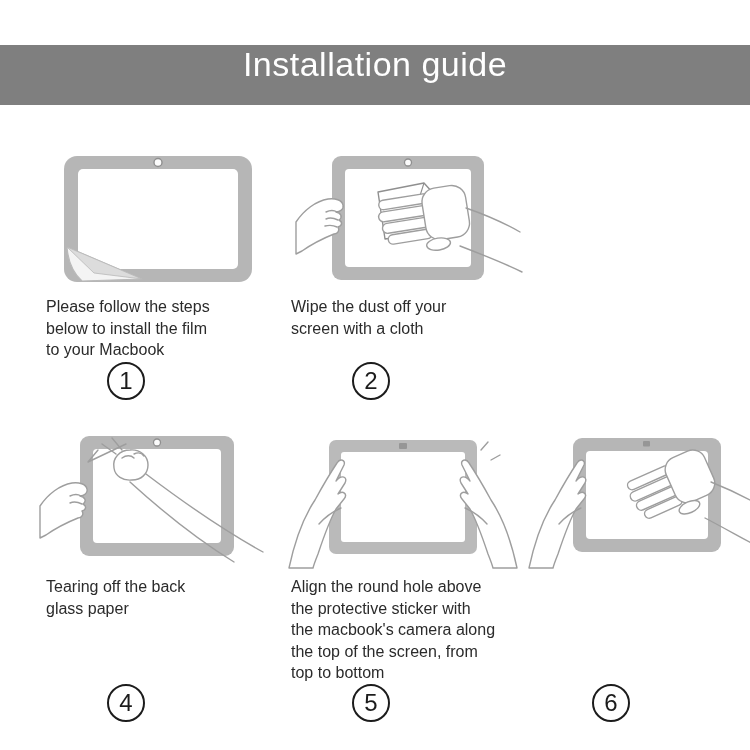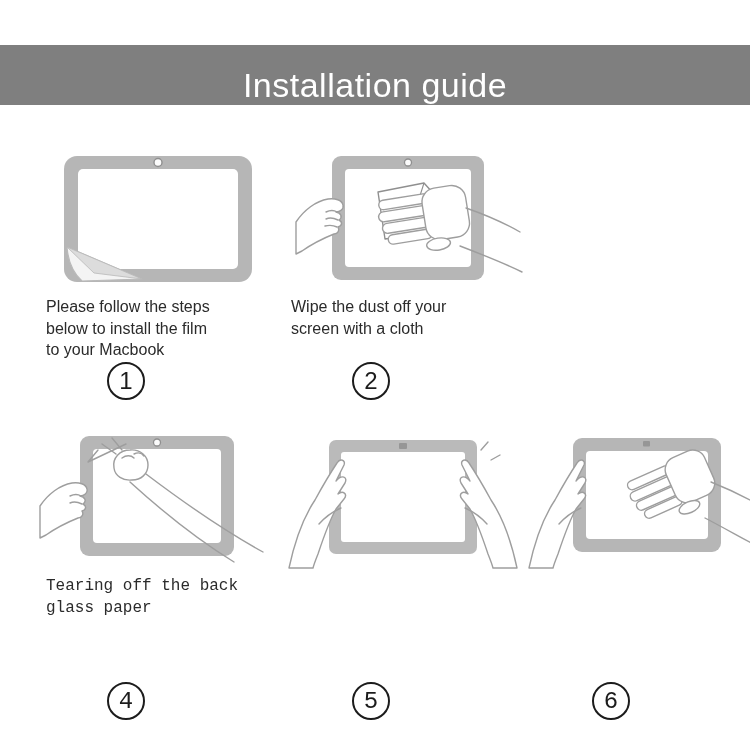--- a/index.html
+++ b/index.html
@@ -1,24 +1,24 @@
 <!DOCTYPE html>
 <html><head>
 <meta charset="utf-8">
 <style>
   html,body{margin:0;padding:0;background:#ffffff;}
   body{width:750px;height:750px;overflow:hidden;font-family:"Liberation Sans",sans-serif;color:#2b2b2b;}
-  .header-band{margin-top:45px;height:60px;background:#7f7f7f;display:flex;align-items:flex-end;justify-content:center;}
+  .header-band{margin-top:45px;height:60px;background:#7f7f7f;display:flex;align-items:flex-start;justify-content:center;}
   .header-title{color:#ffffff;font-size:34px;letter-spacing:0.5px;}
   .steps-grid{display:grid;grid-template-columns:237px 232px 1fr;padding-left:38px;gap:8px;}
   .row1{margin-top:45px;}
   .row2{margin-top:24px;}
   .step-cell{display:flex;flex-direction:column;padding-bottom:6px;}
   .row1 .step-cell{min-height:250px;}
-  .row2 .step-cell{min-height:290px;font-family:Liberation Mono, monospace;}
+  .row2 .step-cell{min-height:290px;}
   .illus{height:138px;position:relative;}
   .illus svg{display:block;margin:0 auto;overflow:visible;}
   .caption{font-size:16px;line-height:21.5px;margin:8px 0 0 8px;white-space:pre-line;}
   .numwrap{width:160px;margin:auto 0 0 8px;display:flex;justify-content:center;}
   .step-badge{width:34px;height:34px;border:2px solid #1c1c1c;border-radius:50%;display:flex;align-items:center;justify-content:center;font-size:24px;color:#1c1c1c;background:#fff;}
   .hand{stroke:#9e9e9e;fill:#ffffff;stroke-width:1.4;stroke-linejoin:round;stroke-linecap:round;}
   .lineonly{fill:none;stroke:#9e9e9e;stroke-width:1.4;stroke-linecap:round;}
 </style>
 </head>
 <body>
@@ -120,20 +120,25 @@
         <g>
           <path class="hand" d="M6,138 C12,110 20,88 32,70 C38,59 46,45 54,33 C57,28 63,30 61,35 L53,51 C59,44 65,47 62,53 L55,64 C60,60 65,64 61,69 L53,79 C48,88 41,106 35,124 C33,129 31,134 30,138 Z"></path>
           <path class="lineonly" d="M36,94 C43,86 51,81 58,78"></path>
         </g>
         <g transform="translate(240,0) scale(-1,1)">
           <path class="hand" d="M6,138 C12,110 20,88 32,70 C38,59 46,45 54,33 C57,28 63,30 61,35 L53,51 C59,44 65,47 62,53 L55,64 C60,60 65,64 61,69 L53,79 C48,88 41,106 35,124 C33,129 31,134 30,138 Z"></path>
           <path class="lineonly" d="M36,94 C43,86 51,81 58,78"></path>
         </g>
       </svg>
     </div>
+    <div class="caption">Align the round hole above
+the protective sticker with
+the macbook's camera along
+the top of the screen, from
+top to bottom</div>
     <div class="numwrap">
       <div class="step-badge">5</div>
     </div>
   </div>
 
   <div class="step-cell">
     <div class="illus">
       <svg width="240" height="138" viewBox="0 0 240 138">
         <rect x="50" y="8" width="148" height="114" rx="9" fill="#b6b6b6"></rect>
         <rect x="63" y="21" width="122" height="88" rx="4" fill="#ffffff"></rect>

